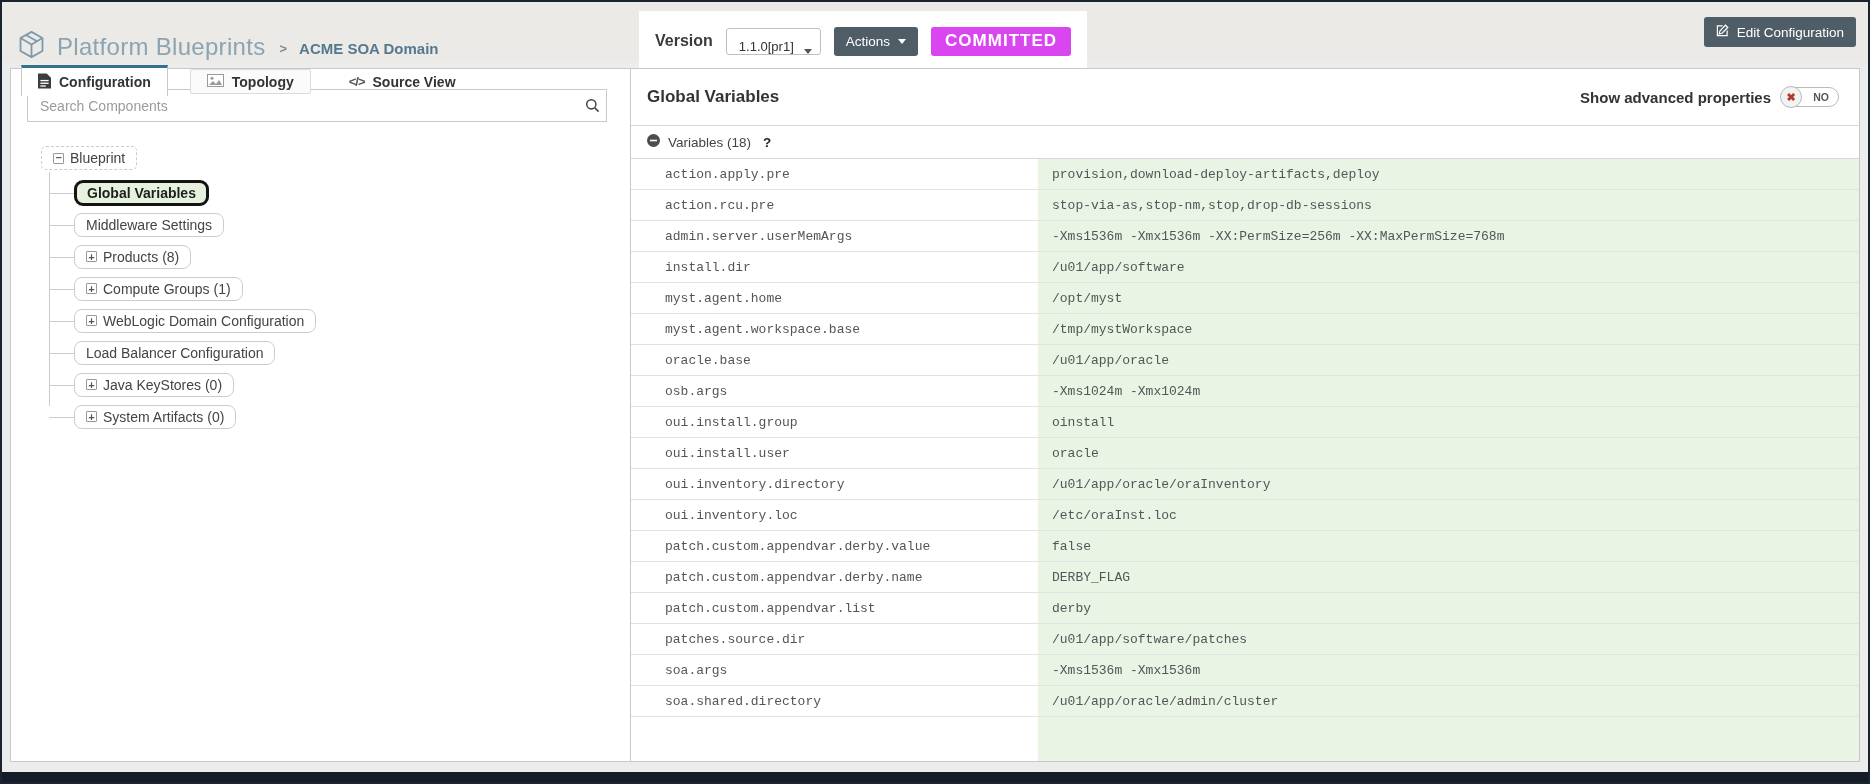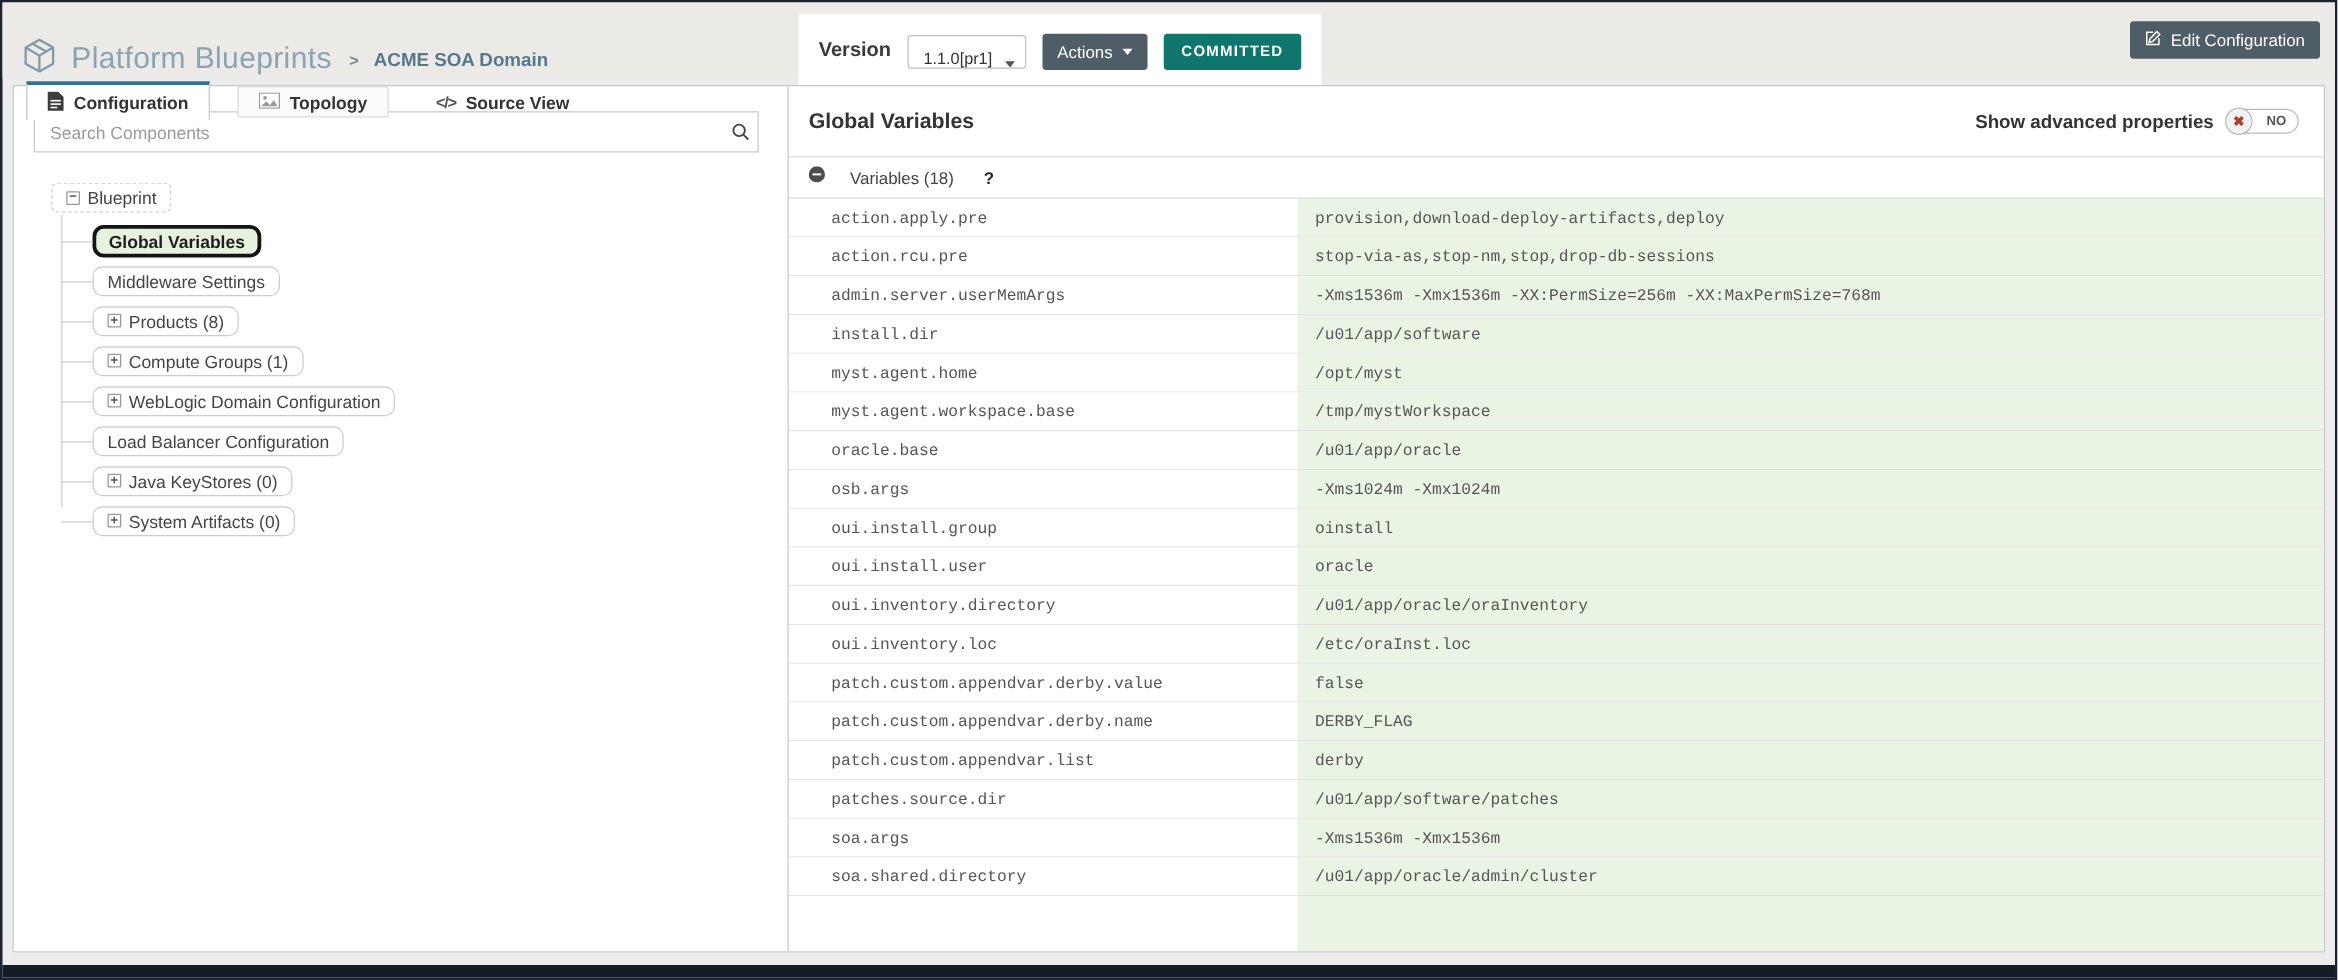--- a/index.html
+++ b/index.html
@@ -38,22 +38,22 @@
     padding:0 8px 0 12px; font-size:13px; color:#333; cursor:pointer;
   }
   .caret { width:0; height:0; border-left:4px solid transparent; border-right:4px solid transparent; border-top:5px solid currentColor; display:inline-block; }
   .version-select .caret { color:#555; }
   .btn-dark {
     height:29px; background:#4e5d66; color:#fff; border:none; border-radius:3px;
     font-size:13.5px; font-family:"Liberation Sans",sans-serif;
     display:flex; align-items:center; gap:8px; padding:0 12px; cursor:pointer;
   }
   .status-badge {
-    height:29px; background:#0f766e; color:#fff; border-radius:3px;
-    font-size:12px; font-weight:bold; letter-spacing:1px;
+    height:29px; background:#d946ef; color:#fff; border-radius:3px;
+    font-size:17px; font-weight:bold; letter-spacing:1px;
     display:flex; align-items:center; padding:0 14px;
   }
   .edit-btn { position:absolute; right:12px; top:15px; height:30px; }
   
   .main-area { margin:6px 8px 0 8px; height:694px; flex:none; position:relative; }
   .card {
     background:#fff; border:1px solid #c8c8c8; height:100%;
     display:flex; flex-direction:row; position:relative;
   }
   .card-top { flex:none; height:26px; border-bottom:1px solid #c8c8c8; position:relative; background:#fff; }
@@ -103,21 +103,21 @@
   .adv-label { font-size:15px; font-weight:bold; color:#333; }
   .toggle { position:relative; width:58px; height:20px; border:1px solid #b9b9b9; border-radius:11px; background:#fff; cursor:pointer; }
   .toggle-no { position:absolute; right:9px; top:0; line-height:18px; font-size:10.5px; font-weight:bold; color:#555; }
   .toggle-knob {
     position:absolute; left:-2px; top:-2px; width:22px; height:22px; border-radius:50%;
     background:#f2f2f2; border:1px solid #b9b9b9; display:flex; align-items:center; justify-content:center;
     font-size:11px; font-weight:bold; color:#b03a2e;
   }
   .section-row {
     flex:none; height:33px; border-bottom:1px solid #d9d9d9;
-    display:flex; align-items:center; gap:20px; padding:0 16px;
+    display:flex; align-items:center; gap:8px; padding:0 16px;
   }
   .section-label { font-size:13.5px; color:#444; }
   .section-help { font-size:13.5px; font-weight:bold; color:#222; margin-left:4px; cursor:pointer; }
   .vars-table { flex:1; min-height:0; display:flex; flex-direction:column; overflow:hidden;font-family:Liberation Mono, monospace; }
   .var-row { flex:none; height:31px; display:flex; border-bottom:1px solid #e2e2e2; }
   .var-key { width:407px; flex:none; display:flex; align-items:center; padding-left:34px; font-size:13px; color:#555; background:#fff; }
   .var-val { flex:1; display:flex; align-items:center; padding-left:14px; font-size:13px; color:#555; background:#e9f4e5; }
   .var-filler { flex:1; display:flex; border-bottom:none; }
   .var-filler .var-key, .var-filler .var-val { height:auto; }
   

